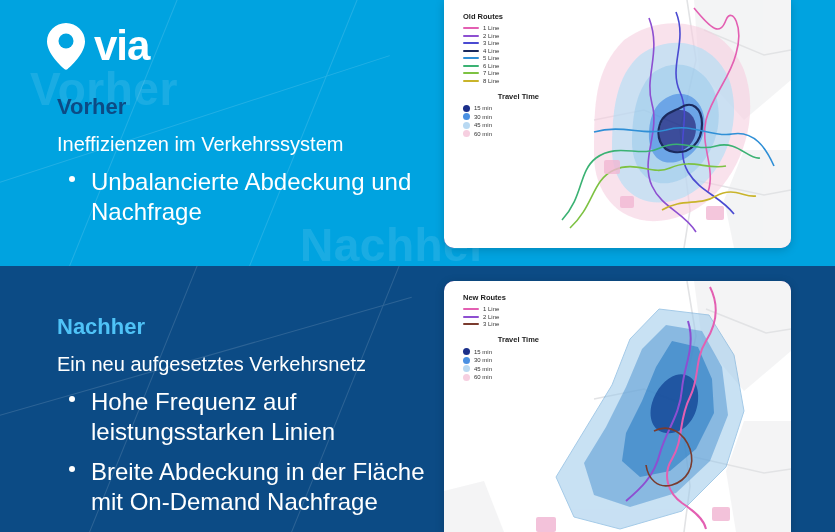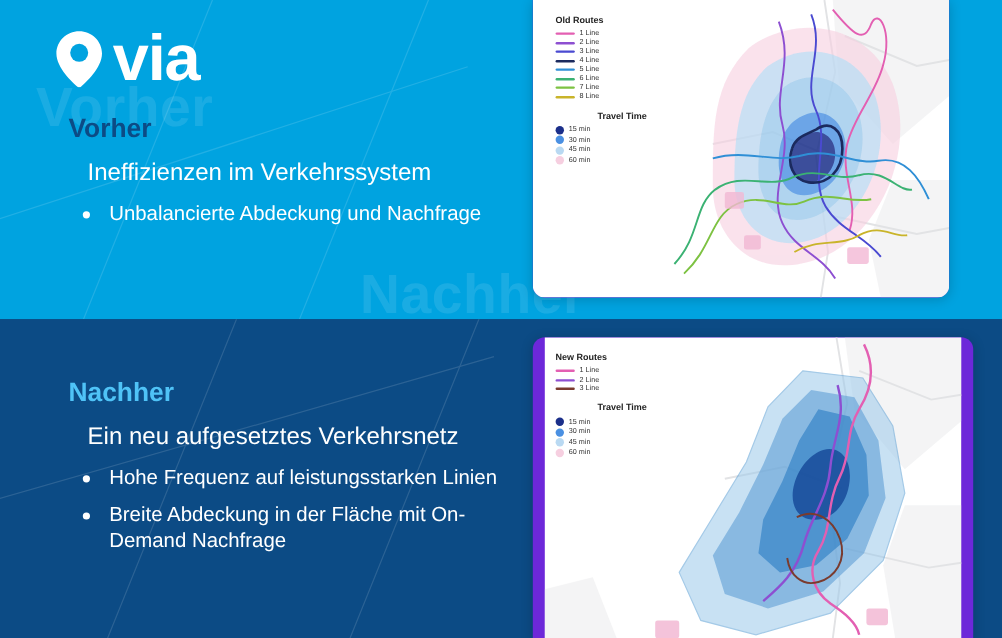--- a/index.html
+++ b/index.html
@@ -23,45 +23,45 @@
   .wm{position:absolute;inset:0;pointer-events:none;opacity:.13;}
   .wm .ln{position:absolute;background:#ffffff;}
   .ghost-text{
     position:absolute;font-size:46px;font-weight:700;color:#ffffff;
     opacity:.10;letter-spacing:.5px;white-space:nowrap;
   }
 
   
   .logo{position:absolute;left:44px;top:22px;display:flex;align-items:center;gap:6px;}
   .logo-pin{width:44px;height:48px;position:relative;}
-  .logo-word{color:#fff;font-size:54px;font-weight:700;letter-spacing:-1px;line-height:1;}
+  .logo-word{color:#fff;font-size:42px;font-weight:700;letter-spacing:-1px;line-height:1;}
 
   
   .block{position:absolute;left:57px;width:370px;color:#fff;}
   .kicker{font-size:22px;font-weight:700;margin:0 0 14px 0;line-height:1;}
   .kicker.dark{color:#0c4b85;}
   .kicker.light{color:#4fc3f7;}
-  .lead{font-size:20px;font-weight:400;margin:0 0 8px 16px;line-height:1.25;}
+  .lead{font-size:20px;font-weight:400;margin:0 0 8px 0;line-height:1.25;}
   ul.bullets{list-style:none;margin:0;padding:0;}
   ul.bullets li{
     position:relative;padding-left:34px;margin:10px 0 0 0;
-    font-size:17px;line-height:1.25;font-weight:400;
+    font-size:24px;line-height:1.25;font-weight:400;
   }
   ul.bullets li:before{
     content:"";position:absolute;left:12px;top:9px;width:6px;height:6px;
     border-radius:50%;background:#fff;
   }
 
   
   .card{
-    position:absolute;background:#6d28d9;border-radius:10px;overflow:hidden;
+    position:absolute;background:#4c1d95;border-radius:10px;overflow:hidden;
     box-shadow:0 2px 10px rgba(0,0,0,.18);
   }
   .card-top{left:444px;top:0;width:347px;height:248px;border-top-left-radius:0;border-top-right-radius:0;}
-  .card-bottom{left:444px;top:281px;width:347px;height:251px;border-bottom-left-radius:0;border-bottom-right-radius:0;padding-left:20px;}
+  .card-bottom{left:444px;top:281px;width:347px;height:251px;border-bottom-left-radius:0;border-bottom-right-radius:0;}
   .map-svg{position:absolute;inset:0;width:100%;height:100%;}
 
   
   .legend{
     position:absolute;left:14px;top:8px;width:76px;
     background:rgba(255,255,255,.92);border-radius:3px;padding:4px 5px 6px 5px;
   }
   .legend h4{margin:0 0 4px 0;font-size:7.5px;font-weight:700;color:#222;}
   .legend h4.sub{margin-top:8px;text-align:right;}
   .legend .row{display:flex;align-items:center;gap:4px;margin:1.5px 0;}

